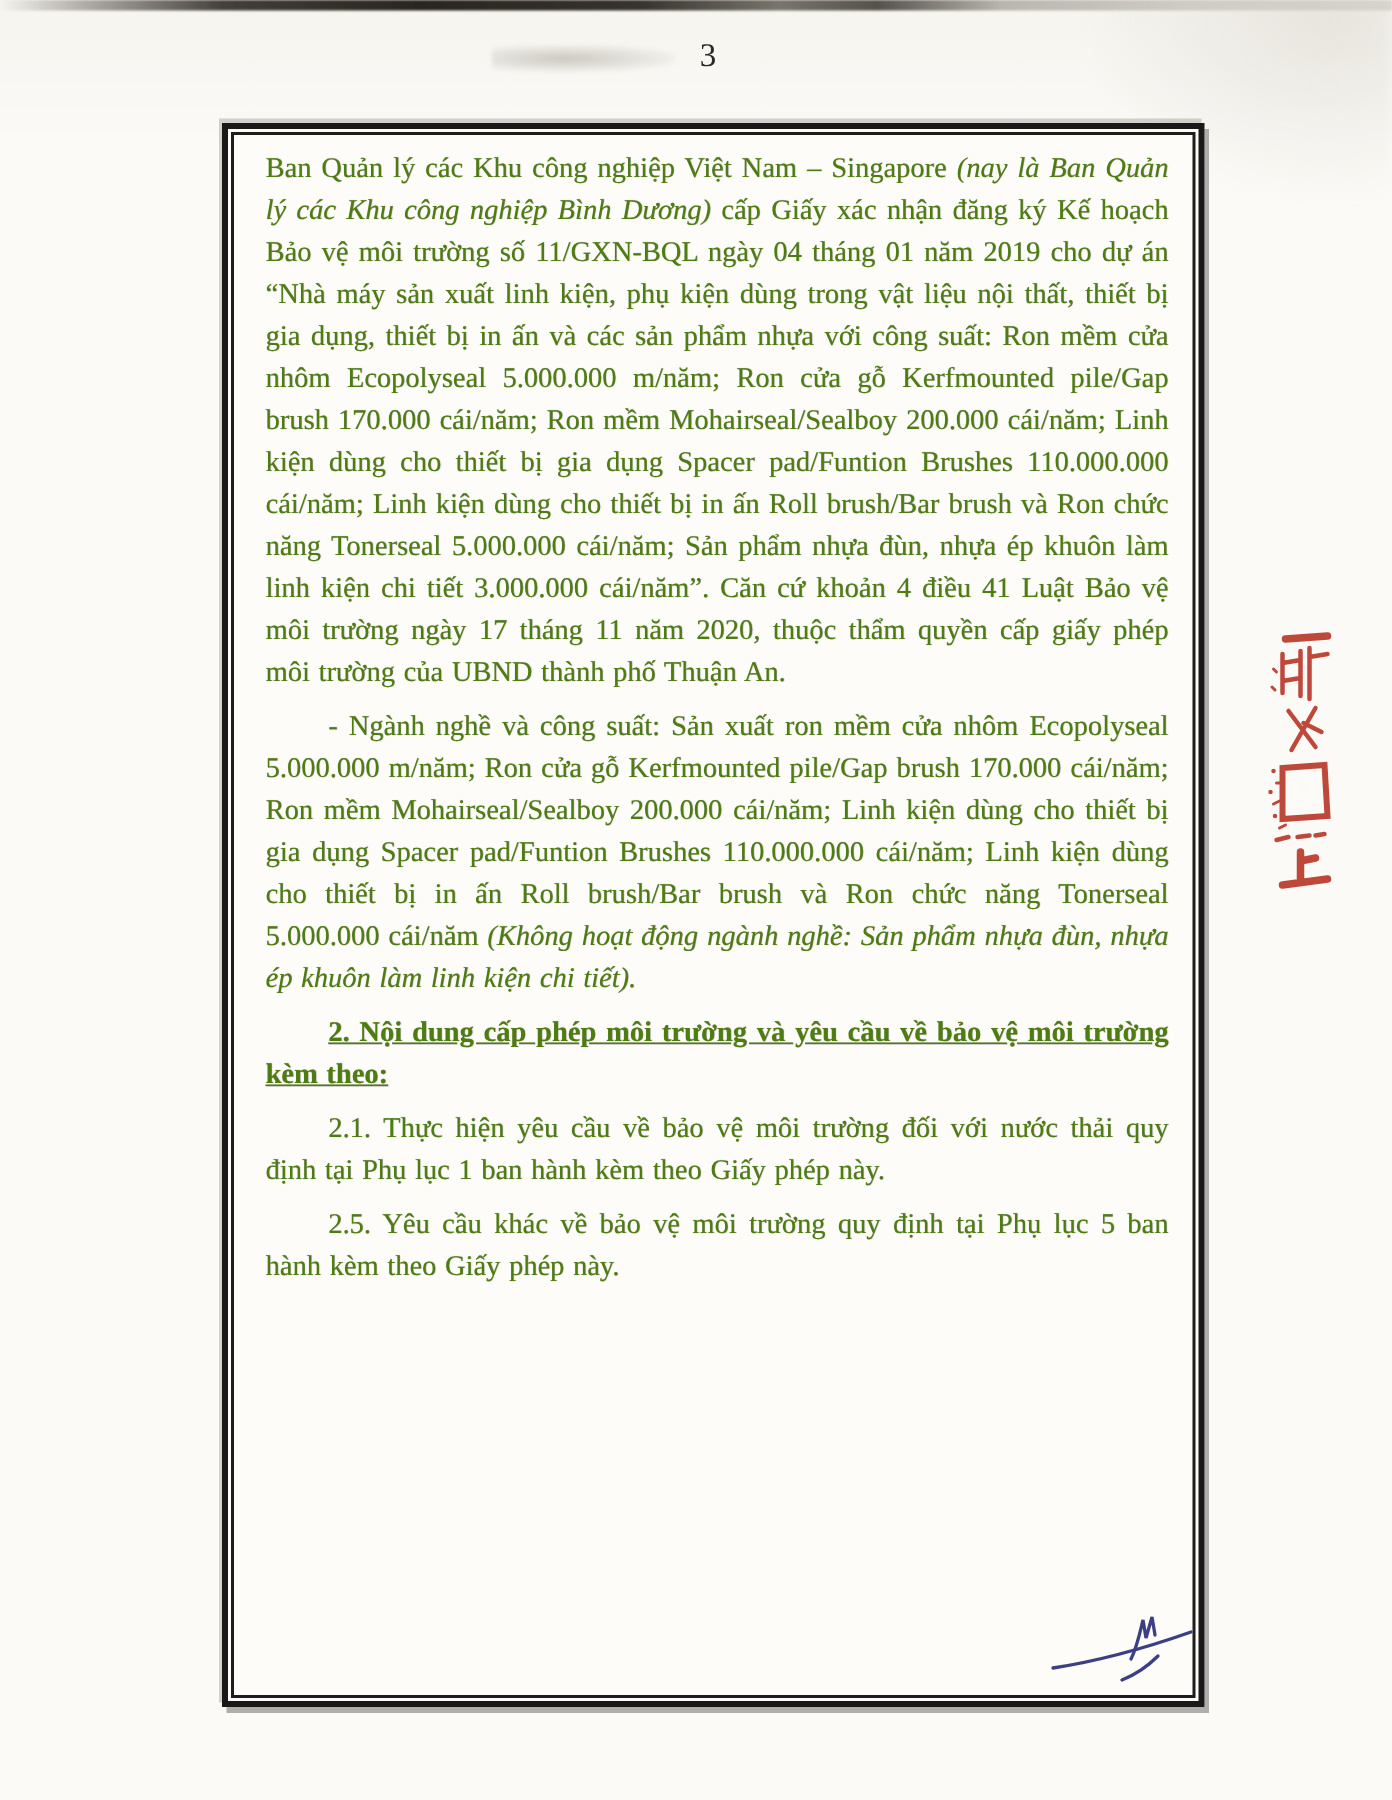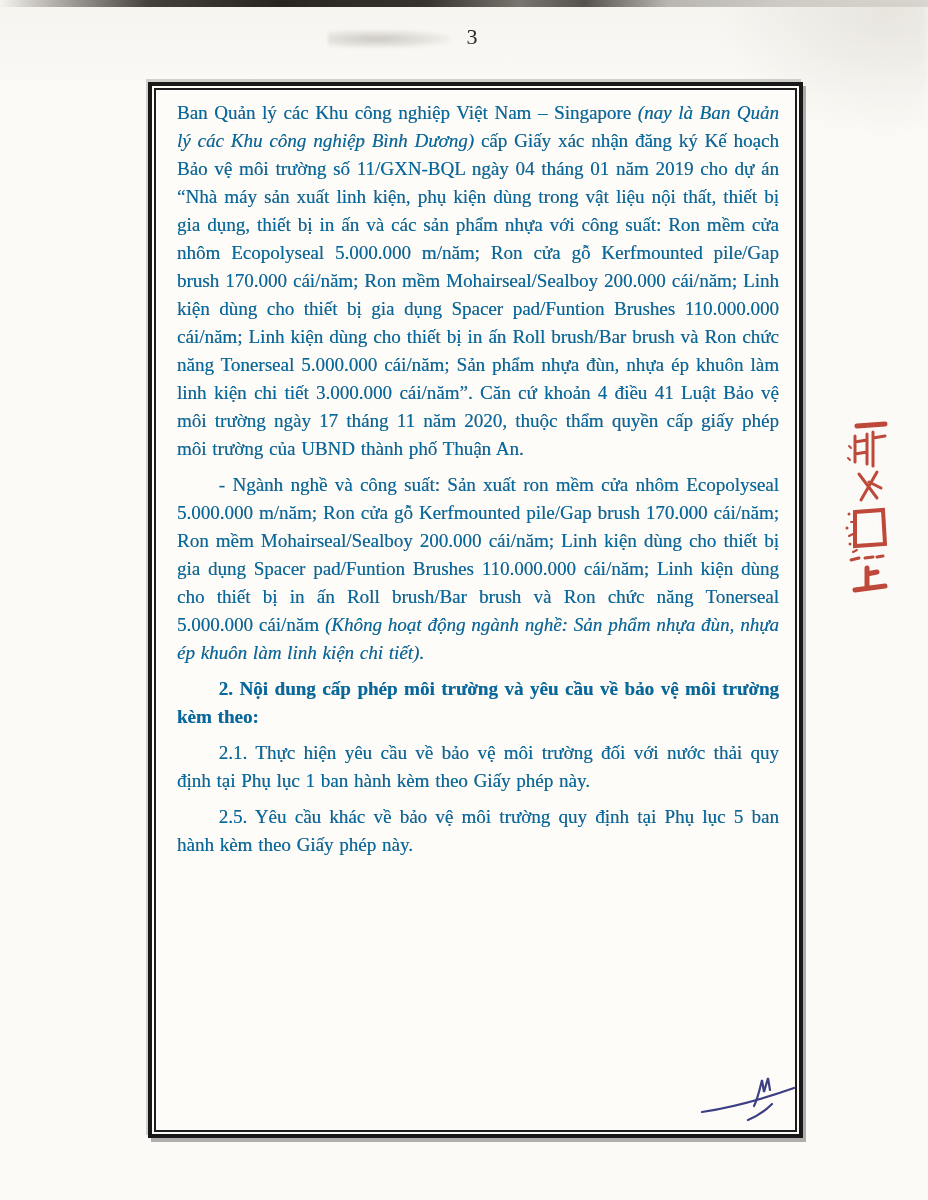--- a/index.html
+++ b/index.html
@@ -60,28 +60,28 @@
   .doc-box-inner {
     position: absolute; left: 2px; top: 2px; right: 2px; bottom: 2px;
     border: 2px solid #1d1d1d;
     box-sizing: border-box;
     padding: 9px 16px 6px 21px;
     overflow: hidden;
   }
   .doc-text {
     font-size: 19px;
     line-height: 28px;
-    color: #0369a1;
+    color: #4d7c0f;
     text-align: justify;
     text-shadow: 0.3px 0.3px 0.6px rgba(25,25,25,0.45);
     word-spacing: 1px;
   }
   .doc-text p { margin: 8px 0 0 0; text-indent: 2.2em; }
   .doc-text p.first { margin-top: 0; text-indent: 0; }
-  .doc-text p.bold { font-weight: bold; }
+  .doc-text p.bold { font-weight: bold; text-decoration: underline; }
   .doc-text em { font-style: italic; }
   sup { font-size: 0.65em; line-height: 0; }
   
   .stamp {
     position: absolute; left: 843px; top: 418px;
     filter: blur(0.5px);
     opacity: 0.92;
   }
   
   .signature {

